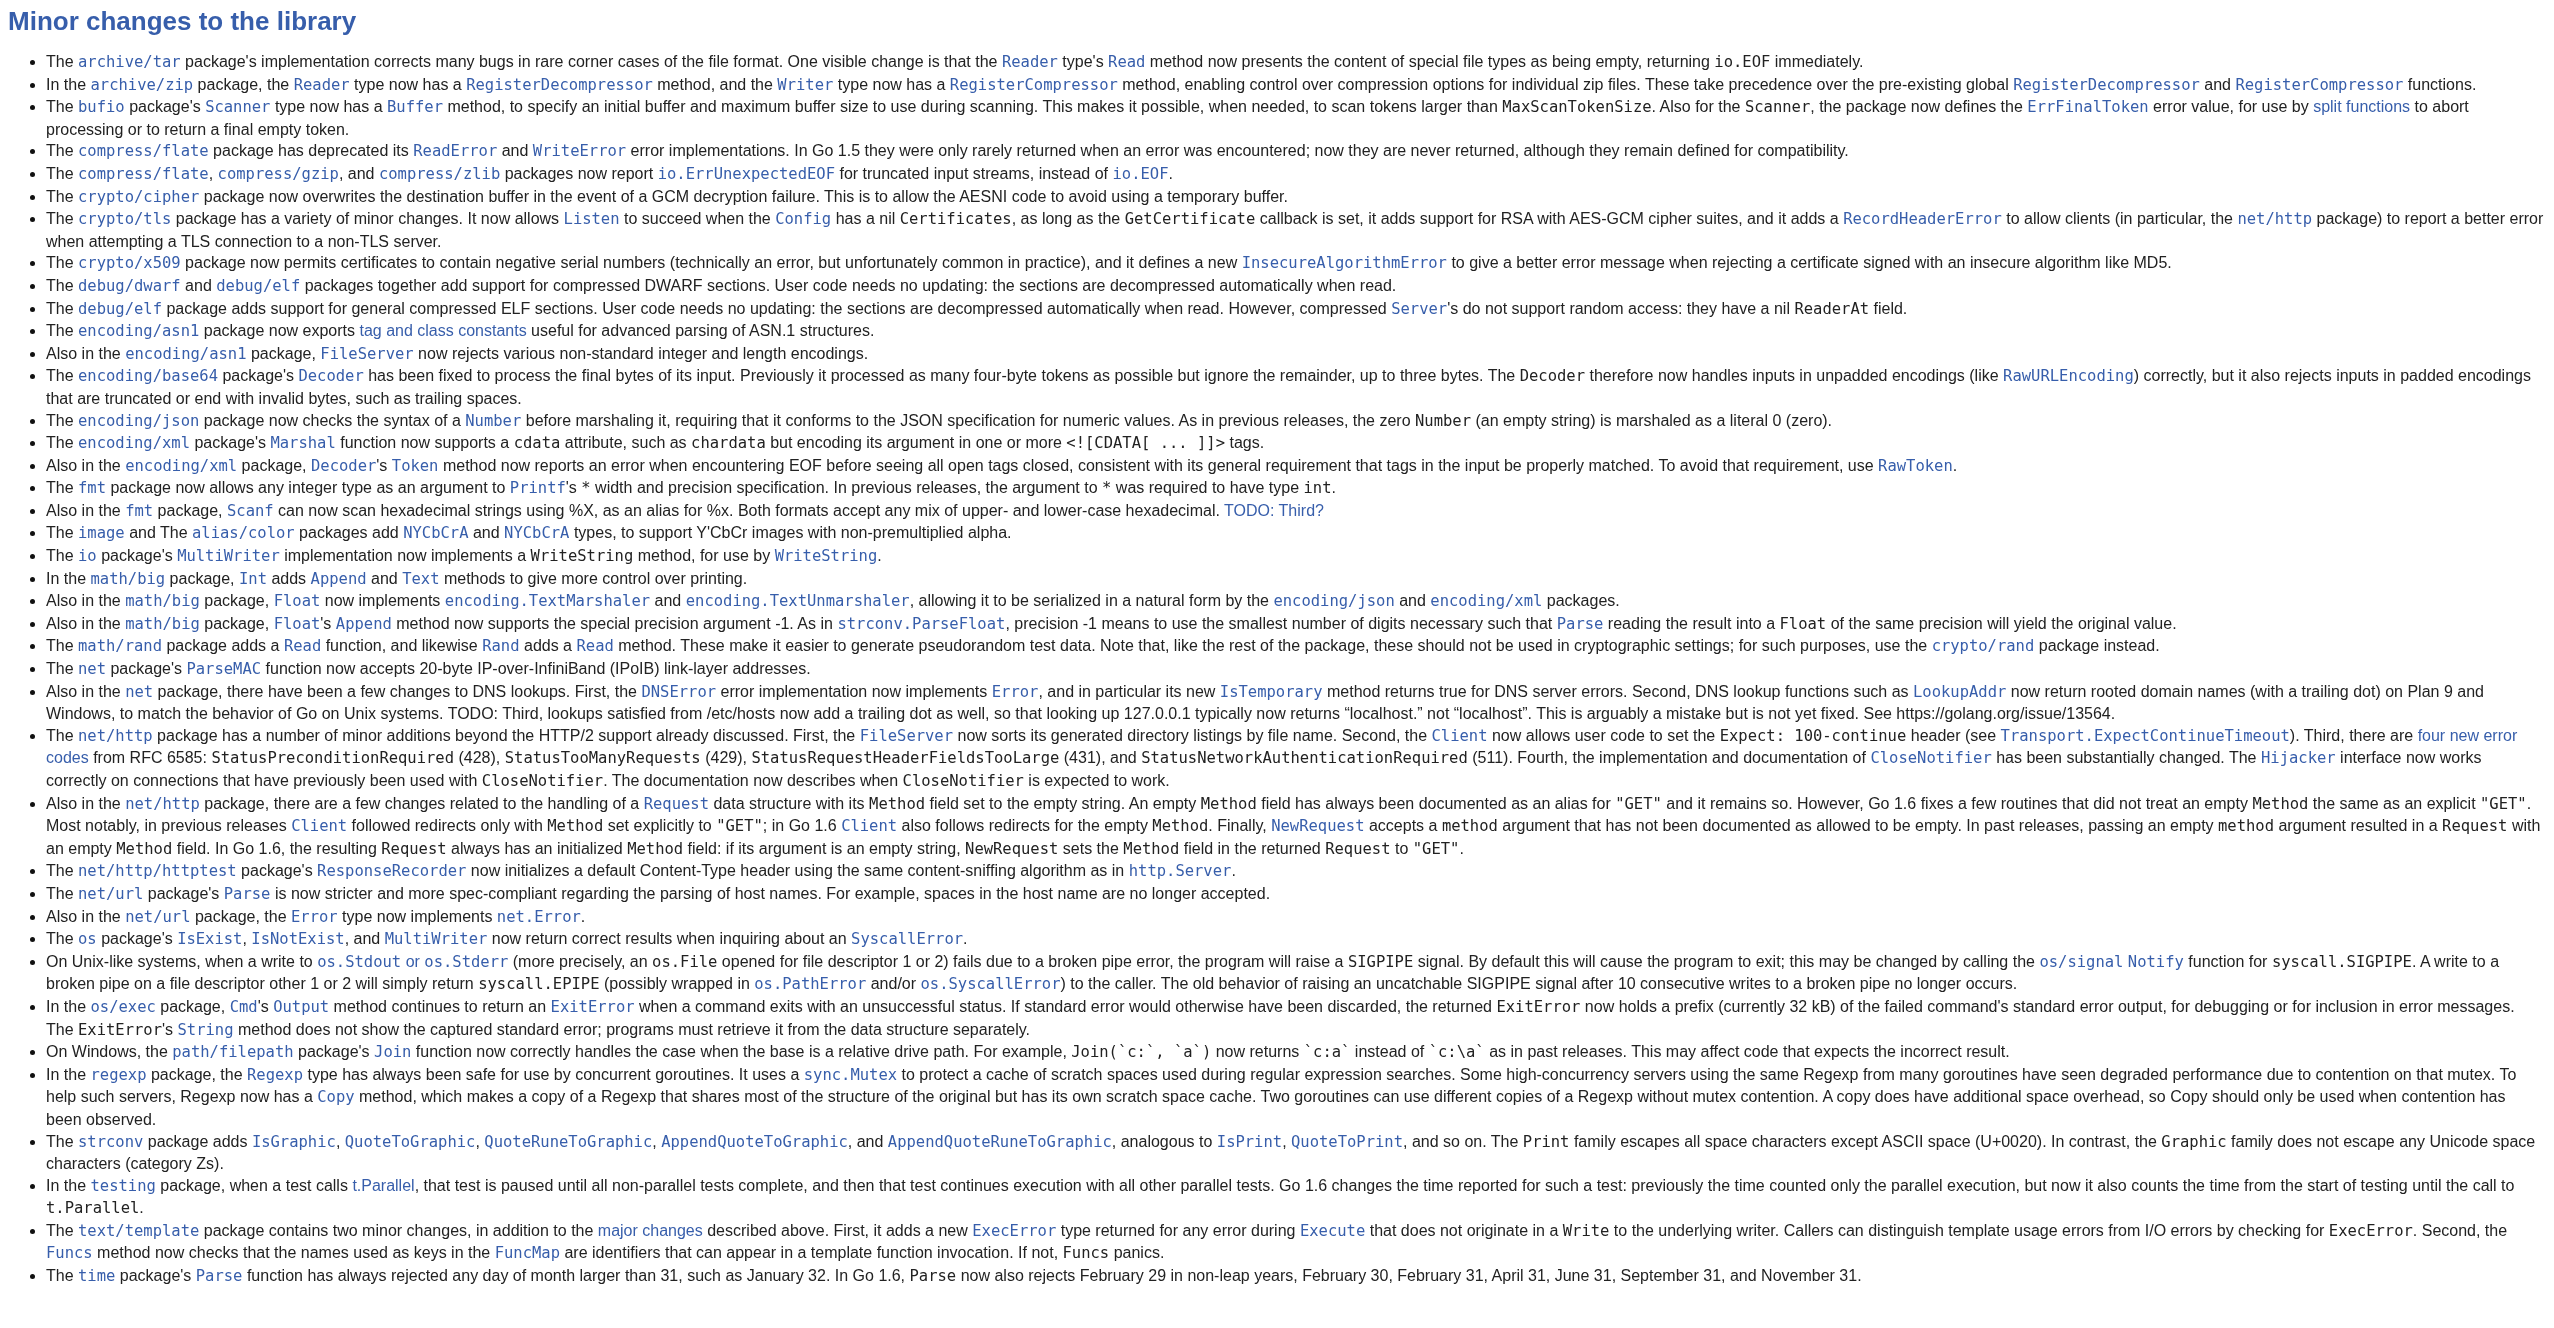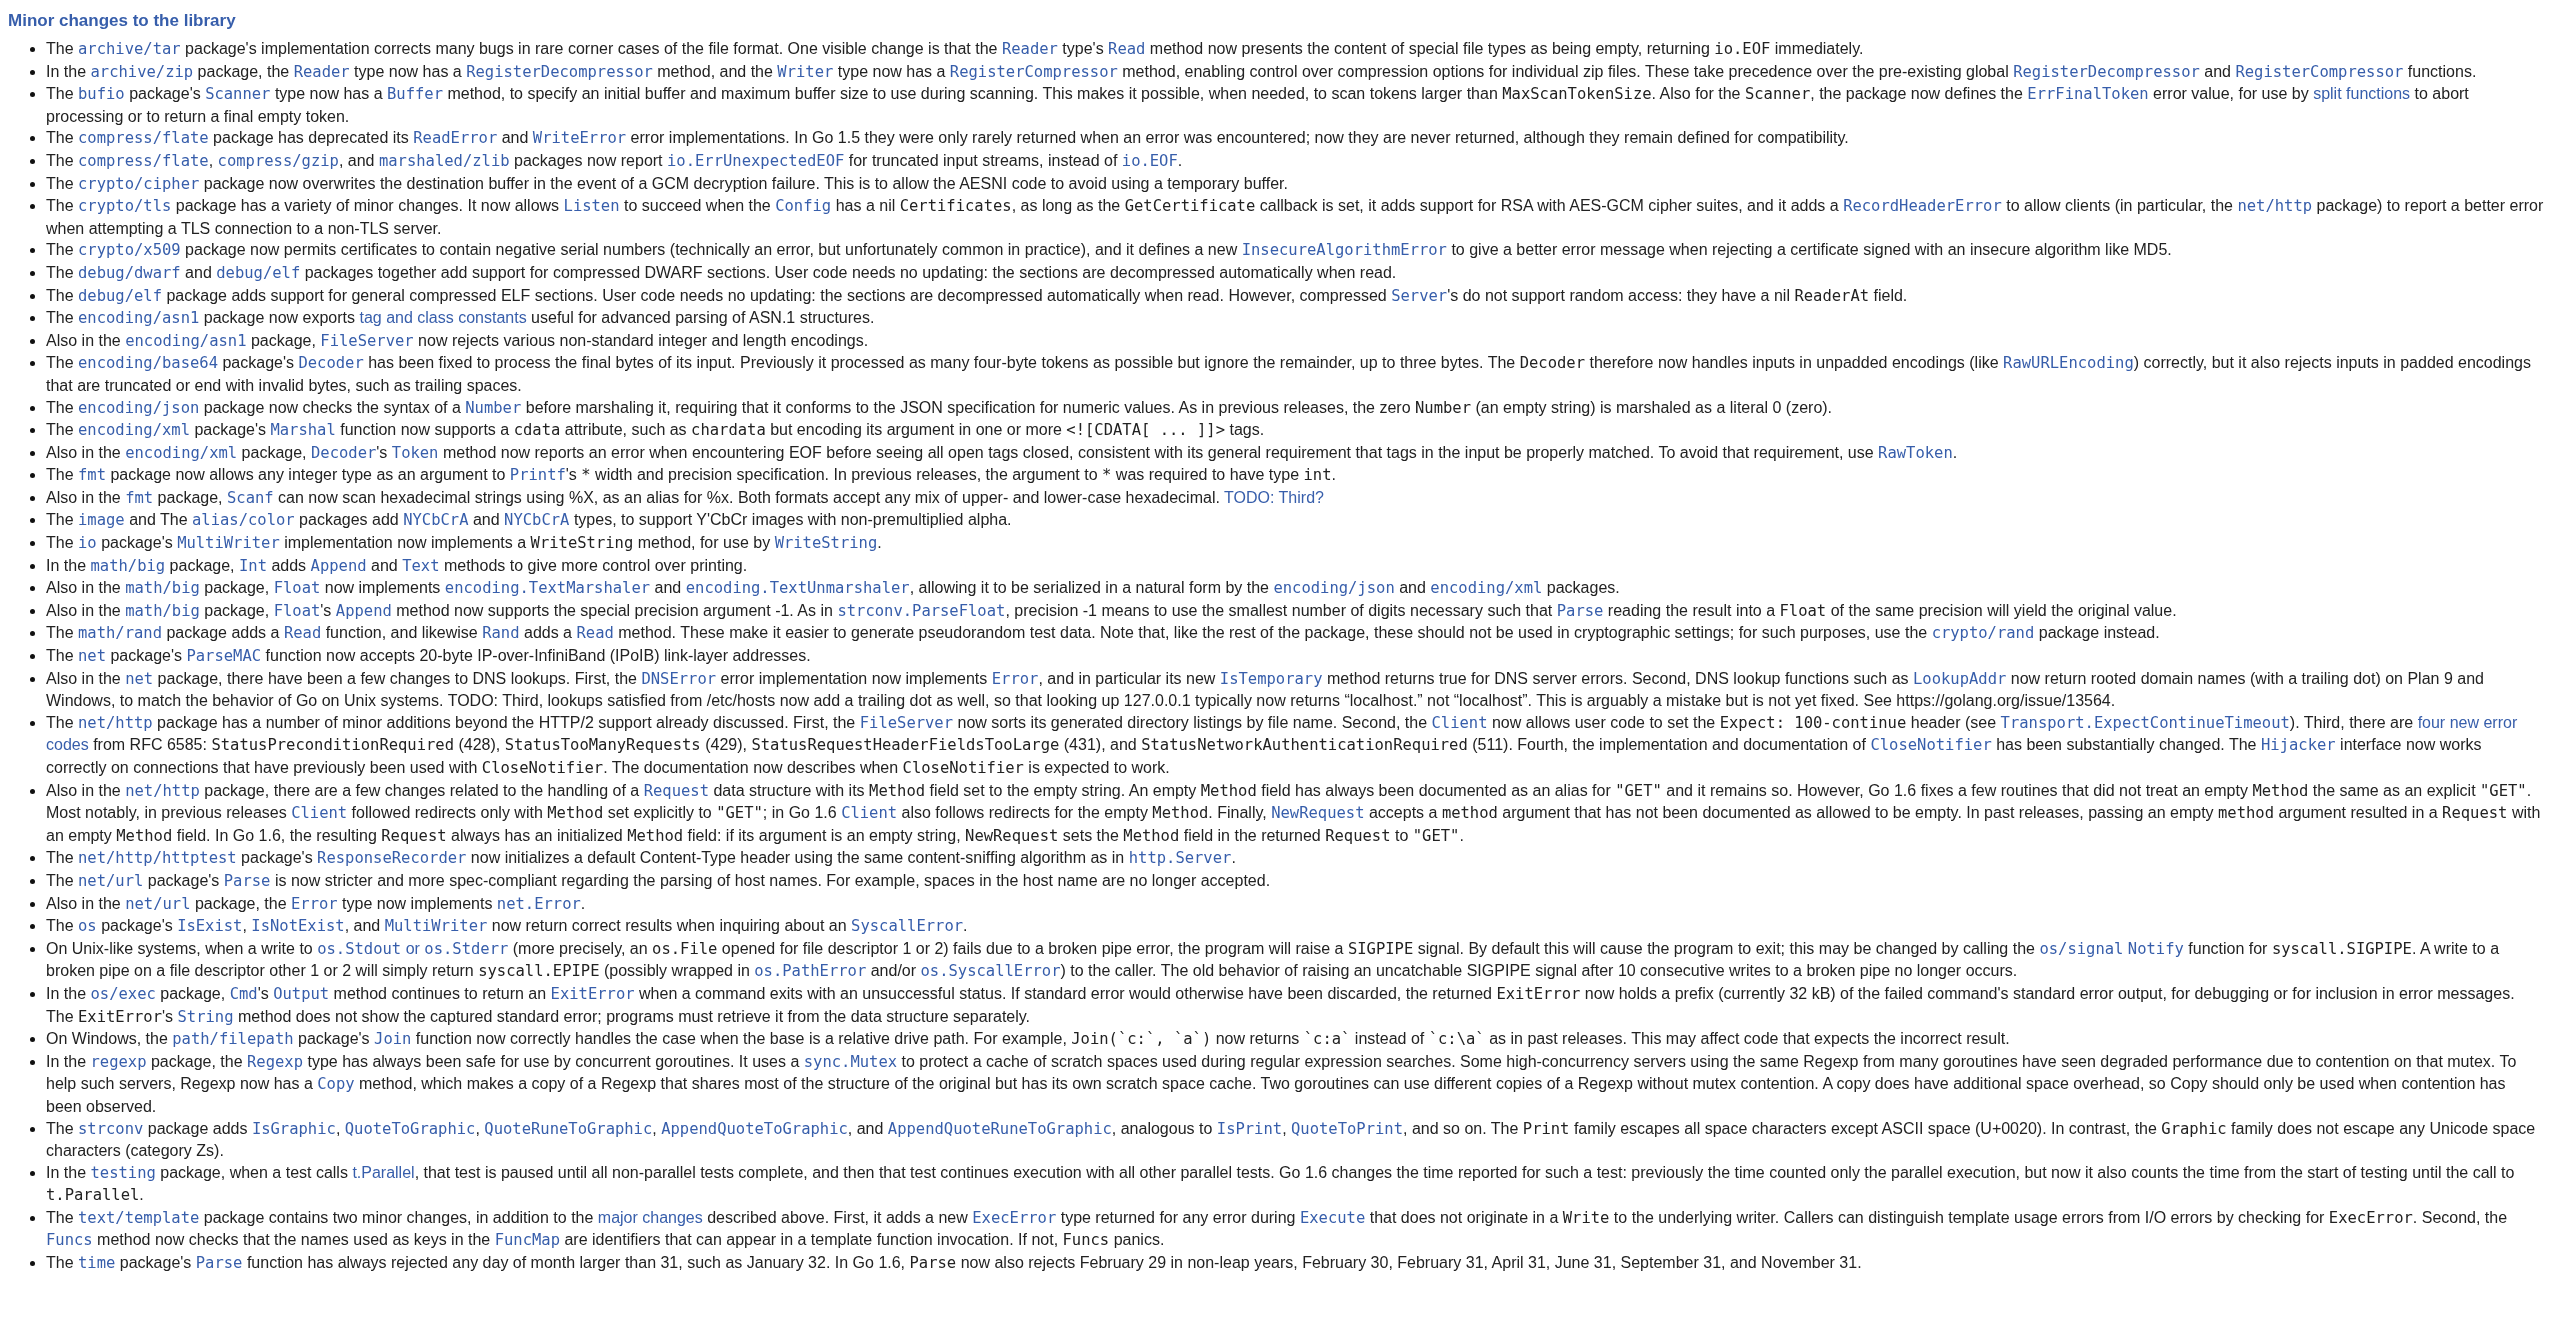--- a/index.html
+++ b/index.html
@@ -7,22 +7,22 @@
     margin:0;
     padding:4px 10px 20px 8px;
     background:var(--bg,#fff);
     color:var(--text,#222);
     font-family:"Liberation Sans",sans-serif;
     font-size:16px;
     line-height:21.6px;
     -webkit-font-smoothing:antialiased;
   }
   h3{
-    margin:4px 0 4px 0;
-    font-size:17px;
+    margin:4px 0 17px 0;
+    font-size:26px;
     line-height:26px;
     font-weight:bold;
     color:var(--accent,#375eab);
   }
   ul{
     margin:2px 0 0 0;
     padding:0 0 0 38px;
   }
   li{
     margin:0;
@@ -38,21 +38,21 @@
 </style>
 </head>
 <body>
 
 <h3>Minor changes to the library</h3>
 <ul>
     <li>The <a class="code-link" href="#">archive/tar</a> package's implementation corrects many bugs in rare corner cases of the file format. One visible change is that the <a class="code-link" href="#">Reader</a> type's <a class="code-link" href="#">Read</a> method now presents the content of special file types as being empty, returning <code class="code-text">io.EOF</code> immediately.</li>
     <li>In the <a class="code-link" href="#">archive/zip</a> package, the <a class="code-link" href="#">Reader</a> type now has a <a class="code-link" href="#">RegisterDecompressor</a> method, and the <a class="code-link" href="#">Writer</a> type now has a <a class="code-link" href="#">RegisterCompressor</a> method, enabling control over compression options for individual zip files. These take precedence over the pre-existing global <a class="code-link" href="#">RegisterDecompressor</a> and <a class="code-link" href="#">RegisterCompressor</a> functions.</li>
     <li>The <a class="code-link" href="#">bufio</a> package's <a class="code-link" href="#">Scanner</a> type now has a <a class="code-link" href="#">Buffer</a> method, to specify an initial buffer and maximum buffer size to use during scanning. This makes it possible, when needed, to scan tokens larger than <code class="code-text">MaxScanTokenSize</code>. Also for the <code class="code-text">Scanner</code>, the package now defines the <a class="code-link" href="#">ErrFinalToken</a> error value, for use by <a class="text-link" href="#">split functions</a> to abort processing or to return a final empty token.</li>
     <li>The <a class="code-link" href="#">compress/flate</a> package has deprecated its <a class="code-link" href="#">ReadError</a> and <a class="code-link" href="#">WriteError</a> error implementations. In Go 1.5 they were only rarely returned when an error was encountered; now they are never returned, although they remain defined for compatibility.</li>
-    <li>The <a class="code-link" href="#">compress/flate</a>, <a class="code-link" href="#">compress/gzip</a>, and <a class="code-link" href="#">marshaled/zlib</a> packages now report <a class="code-link" href="#">io.ErrUnexpectedEOF</a> for truncated input streams, instead of <a class="code-link" href="#">io.EOF</a>.</li>
+    <li>The <a class="code-link" href="#">compress/flate</a>, <a class="code-link" href="#">compress/gzip</a>, and <a class="code-link" href="#">compress/zlib</a> packages now report <a class="code-link" href="#">io.ErrUnexpectedEOF</a> for truncated input streams, instead of <a class="code-link" href="#">io.EOF</a>.</li>
     <li>The <a class="code-link" href="#">crypto/cipher</a> package now overwrites the destination buffer in the event of a GCM decryption failure. This is to allow the AESNI code to avoid using a temporary buffer.</li>
     <li>The <a class="code-link" href="#">crypto/tls</a> package has a variety of minor changes. It now allows <a class="code-link" href="#">Listen</a> to succeed when the <a class="code-link" href="#">Config</a> has a nil <code class="code-text">Certificates</code>, as long as the <code class="code-text">GetCertificate</code> callback is set, it adds support for RSA with AES-GCM cipher suites, and it adds a <a class="code-link" href="#">RecordHeaderError</a> to allow clients (in particular, the <a class="code-link" href="#">net/http</a> package) to report a better error when attempting a TLS connection to a non-TLS server.</li>
     <li>The <a class="code-link" href="#">crypto/x509</a> package now permits certificates to contain negative serial numbers (technically an error, but unfortunately common in practice), and it defines a new <a class="code-link" href="#">InsecureAlgorithmError</a> to give a better error message when rejecting a certificate signed with an insecure algorithm like MD5.</li>
     <li>The <a class="code-link" href="#">debug/dwarf</a> and <a class="code-link" href="#">debug/elf</a> packages together add support for compressed DWARF sections. User code needs no updating: the sections are decompressed automatically when read.</li>
     <li>The <a class="code-link" href="#">debug/elf</a> package adds support for general compressed ELF sections. User code needs no updating: the sections are decompressed automatically when read. However, compressed <a class="code-link" href="#">Server</a>'s do not support random access: they have a nil <code class="code-text">ReaderAt</code> field.</li>
     <li>The <a class="code-link" href="#">encoding/asn1</a> package now exports <a class="text-link" href="#">tag and class constants</a> useful for advanced parsing of ASN.1 structures.</li>
     <li>Also in the <a class="code-link" href="#">encoding/asn1</a> package, <a class="code-link" href="#">FileServer</a> now rejects various non-standard integer and length encodings.</li>
     <li>The <a class="code-link" href="#">encoding/base64</a> package's <a class="code-link" href="#">Decoder</a> has been fixed to process the final bytes of its input. Previously it processed as many four-byte tokens as possible but ignore the remainder, up to three bytes. The <code class="code-text">Decoder</code> therefore now handles inputs in unpadded encodings (like <a class="code-link" href="#">RawURLEncoding</a>) correctly, but it also rejects inputs in padded encodings that are truncated or end with invalid bytes, such as trailing spaces.</li>
     <li>The <a class="code-link" href="#">encoding/json</a> package now checks the syntax of a <a class="code-link" href="#">Number</a> before marshaling it, requiring that it conforms to the JSON specification for numeric values. As in previous releases, the zero <code class="code-text">Number</code> (an empty string) is marshaled as a literal 0 (zero).</li>
     <li>The <a class="code-link" href="#">encoding/xml</a> package's <a class="code-link" href="#">Marshal</a> function now supports a <code class="code-text">cdata</code> attribute, such as <code class="code-text">chardata</code> but encoding its argument in one or more <code class="code-text">&lt;![CDATA[ ... ]]&gt;</code> tags.</li>

